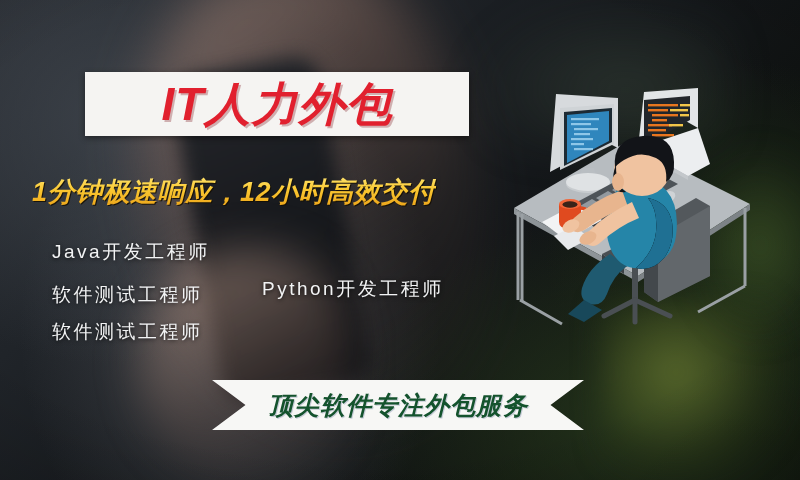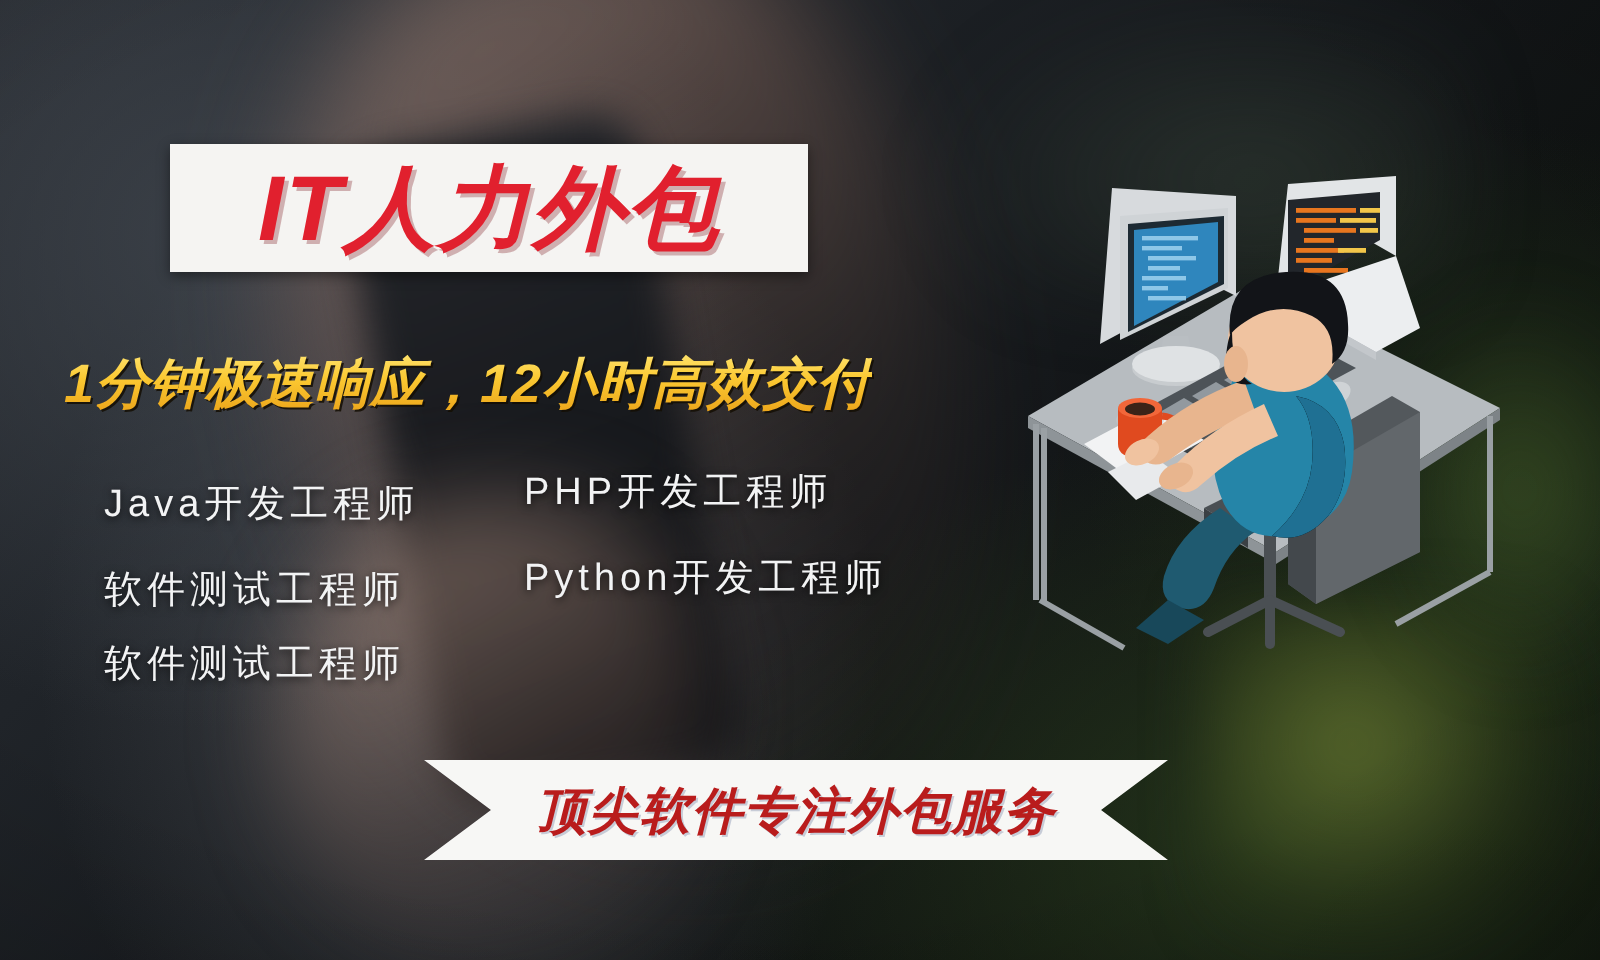--- a/index.html
+++ b/index.html
@@ -62,21 +62,21 @@
     background:radial-gradient(ellipse at 60% 60%, rgba(70,86,70,.42), rgba(18,24,20,0) 74%);
     filter:blur(20px);
   }
   .bg-vignette {
     position:absolute; inset:0;
     background:radial-gradient(ellipse 130% 120% at 45% 45%, rgba(0,0,0,0) 42%, rgba(0,0,0,.45) 100%);
   }
 
   
   .title-banner {
-    position:absolute; left:85px; top:72px; width:319px; height:64px;
+    position:absolute; left:85px; top:72px; width:384px; height:64px;
     background:#f5f4f2;
     box-shadow:0 2px 6px rgba(0,0,0,.45);
     display:flex; align-items:center; justify-content:center;
   }
   .title-text {
     font-size:46px; font-weight:bold; font-style:italic;
     color:#e1202e;
     letter-spacing:1px;
     line-height:1;
     text-shadow:2px 2px 0 rgba(120,16,24,.30);
@@ -110,21 +110,21 @@
   
   .ribbon {
     position:absolute; left:212px; top:380px; width:372px; height:50px;
     background:#f7f7f5;
     box-shadow:0 3px 8px rgba(0,0,0,.55);
     display:flex; align-items:center; justify-content:center;
     clip-path:polygon(0% 0%, 100% 0%, 100% 0%, 91% 50%, 100% 100%, 100% 100%, 0% 100%, 9% 50%);
   }
   .ribbon-text {
     font-size:25px; font-weight:bold; font-style:italic;
-    color:#b91c1c; letter-spacing:1px; white-space:nowrap;
+    color:#14532d; letter-spacing:1px; white-space:nowrap;
     text-shadow:1px 1px 0 rgba(140,150,180,.45);
   }
 
   
   .illus { position:absolute; left:498px; top:86px; width:302px; height:240px; }
   .illus svg { display:block; }
 </style>
 </head>
 <body>
 
@@ -265,21 +265,20 @@
 
   <div class="title-banner">
     <span class="title-text">IT人力外包</span>
   </div>
 
   <div class="subtitle">1分钟极速响应，12小时高效交付</div>
 
   <div class="services">
     <div class="svc-row">
       <span class="svc-cell col-a">Java开发工程师</span>
-      <span class="svc-cell">PHP开发工程师</span>
     </div>
     <div class="svc-row">
       <span class="svc-cell col-a">软件测试工程师</span>
       <span class="svc-cell">Python开发工程师</span>
     </div>
     <div class="svc-row">
       <span class="svc-cell">软件测试工程师</span>
     </div>
   </div>
 

